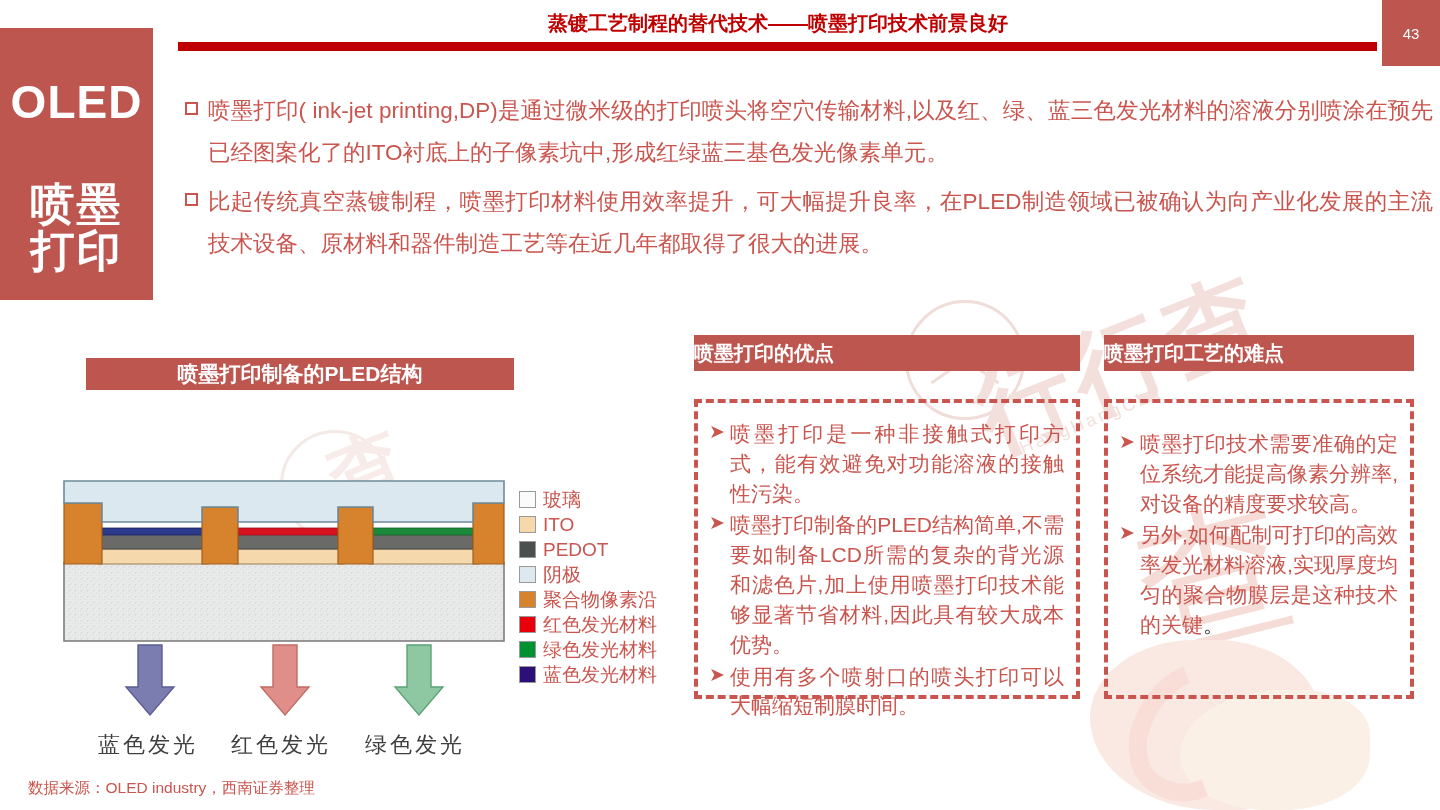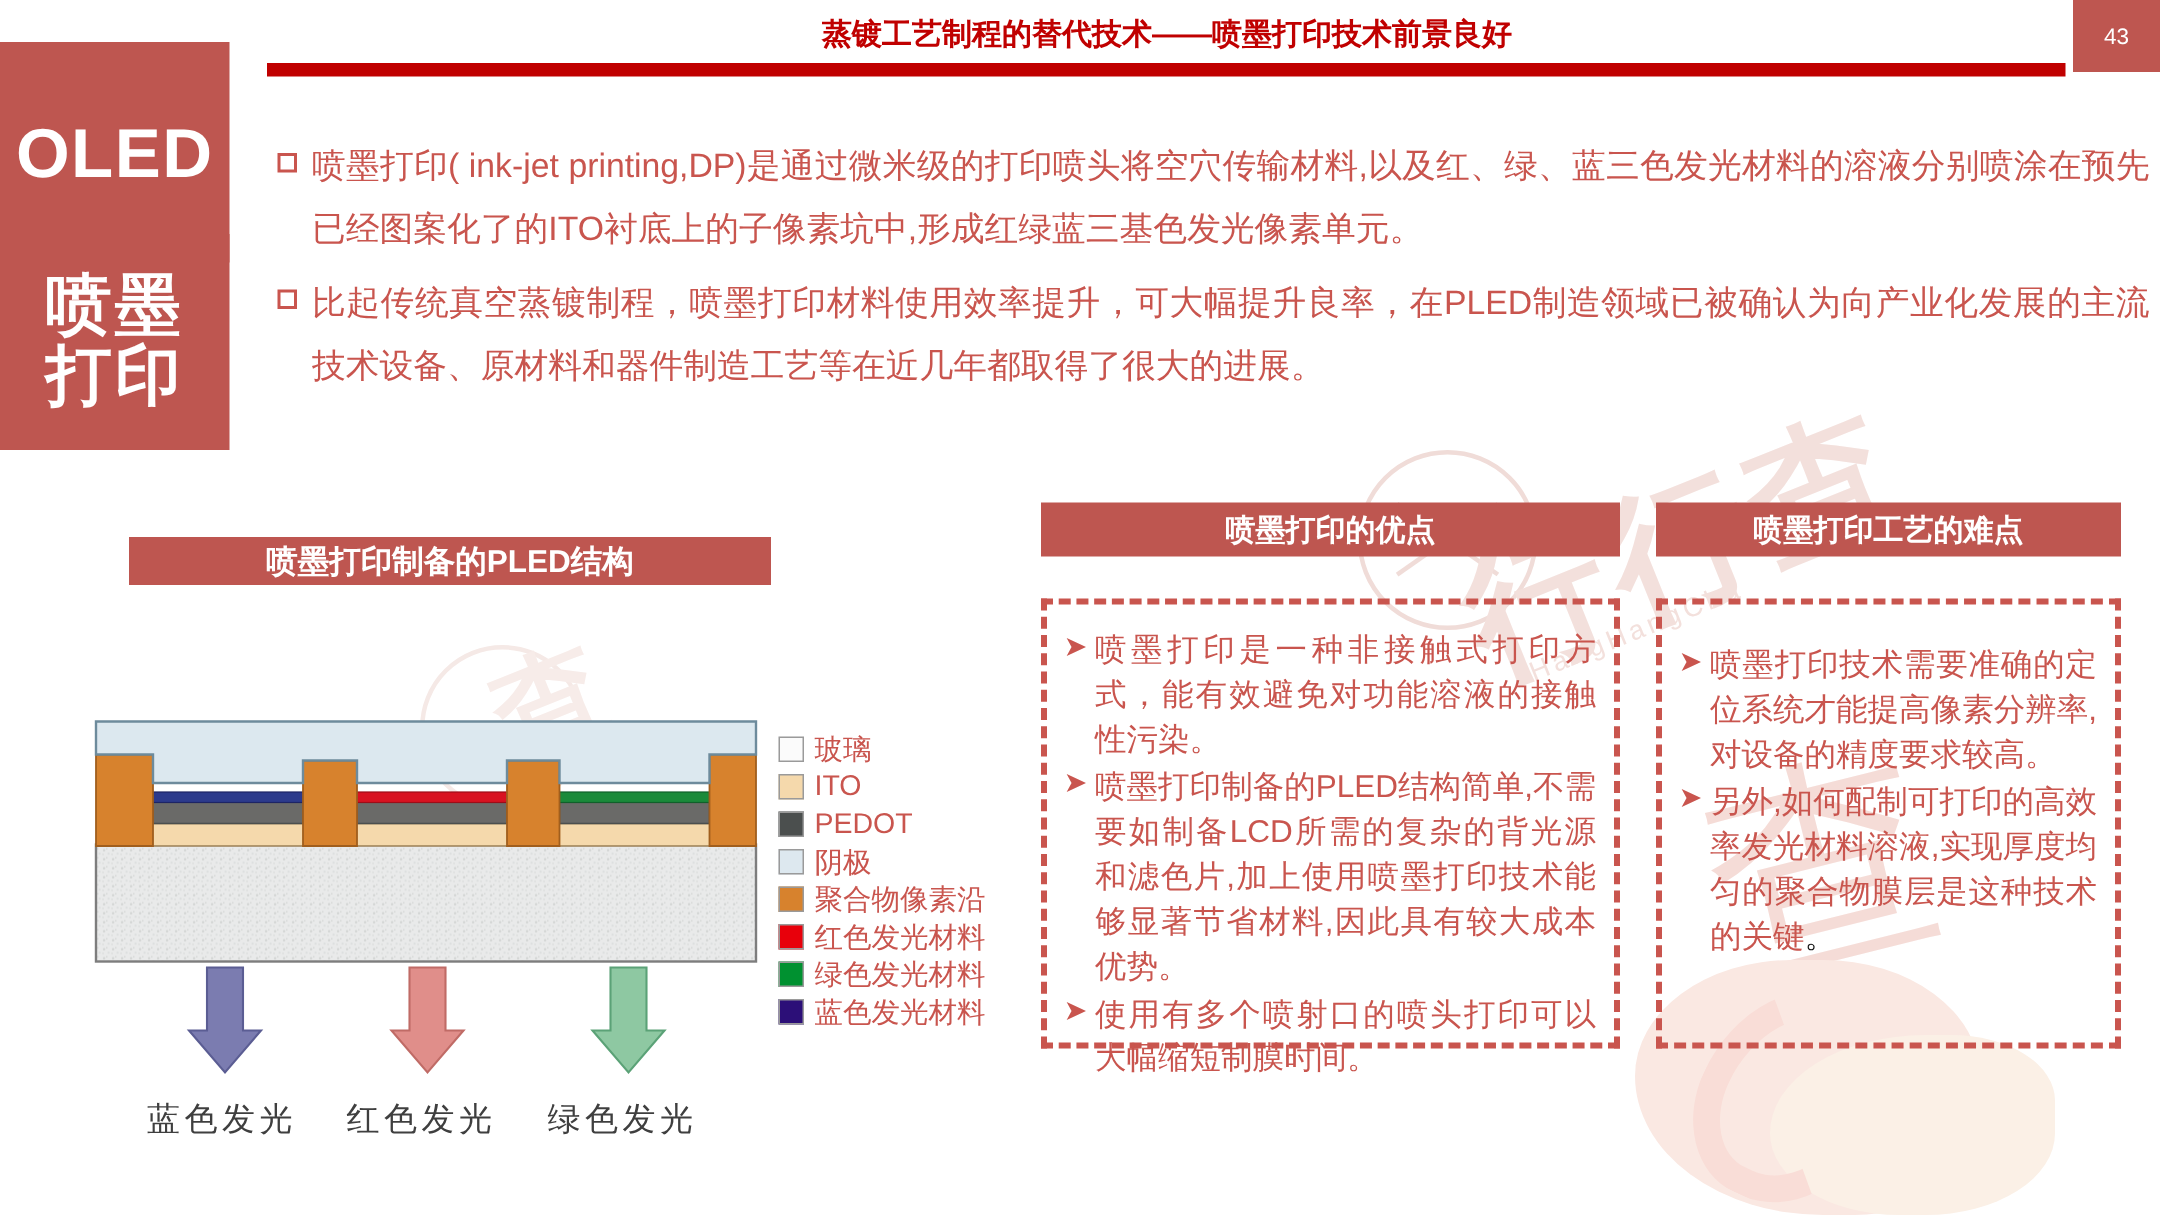--- a/index.html
+++ b/index.html
@@ -77,21 +77,21 @@
   #id-oled { top: 28px; height: 147px; }
   #id-oled .lbl { font-size: 46px; font-weight: bold; letter-spacing: 1px; }
   #id-inkjet { top: 156px; height: 144px; flex-direction: column; }
   #id-inkjet .lbl {
     font-size: 44px; font-weight: bold; line-height: 1.06;
     letter-spacing: 2px; text-align: center;
   }
 
   
   #page-badge {
-    position: absolute; right: 0; top: 0; width: 58px; height: 48px;
+    position: absolute; right: 0; top: 0; width: 58px; height: 66px;
     background: #be5650; color: #ffffff; z-index: 4;
     display: flex; align-items: center; justify-content: center;
     font-size: 15px;
   }
 
   
   #title-wrap { position: absolute; left: 178px; top: 8px; width: 1200px; z-index: 3; }
   #slide-title {
     text-align: center; font-size: 20px; font-weight: bold;
     color: #c00000; letter-spacing: 0px; line-height: 1.5;
@@ -131,21 +131,21 @@
   .leg-sw {
     width: 17px; height: 17px; border: 1px solid #9a9a9a; margin-right: 7px;
     flex: 0 0 auto;
   }
   .leg-lbl { font-size: 19px; color: #c9554e; white-space: nowrap; }
 
   
   .panel { position: absolute; z-index: 3; }
   .panel-head {
     background: #be5650; color: #fff; font-size: 20px; font-weight: bold;
-    height: 36px; display: flex; align-items: center; justify-content: center;
+    height: 36px; display: flex; align-items: center; 
   }
   .panel-body {
     border: 4px dashed #c9554e; margin-top: 28px;
     padding: 16px 12px 14px 6px;
   }
   .p-item { display: flex; margin-bottom: 2px; }
   .p-arrow {
     flex: 0 0 auto; color: #c9554e; font-size: 19px; width: 26px;
     text-align: center; line-height: 1.42;
   }
@@ -329,14 +329,15 @@
         <span class="p-arrow">➤</span>
         <span class="p-text">喷墨打印技术需要准确的定位系统才能提高像素分辨率,对设备的精度要求较高。</span>
       </div>
       <div class="p-item">
         <span class="p-arrow">➤</span>
         <span class="p-text"><span>另外,如何配制可打印的高效率发光材料溶液,实现厚度均匀的聚合物膜层是这种技术的关键</span><span class="blackdot">。</span></span>
       </div>
     </div>
   </div>
 
+  <div id="source-note">数据来源：OLED industry，西南证券整理</div>
 
 </div>
 
 </body></html>

